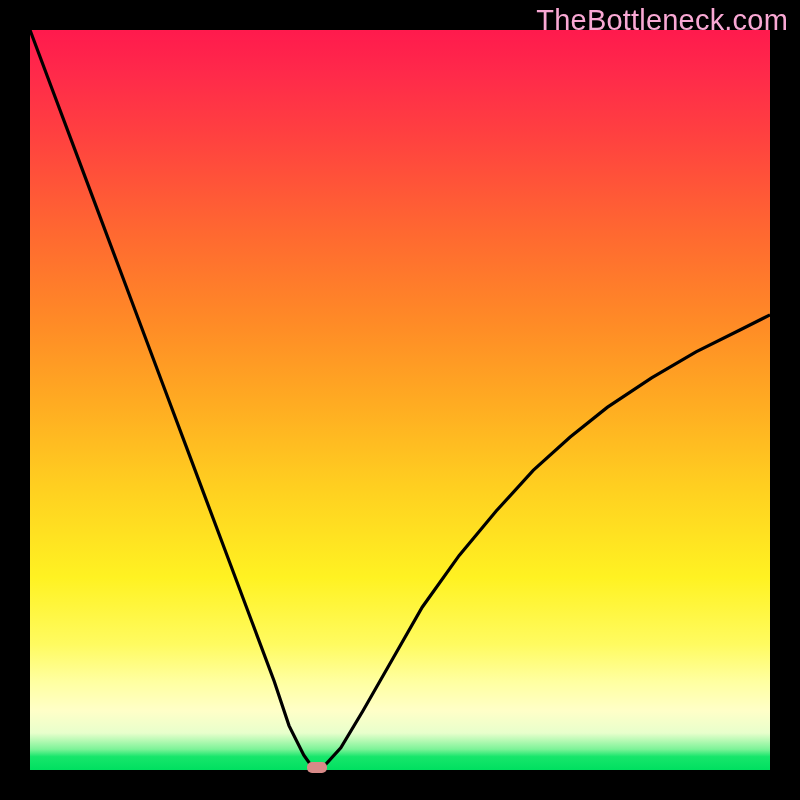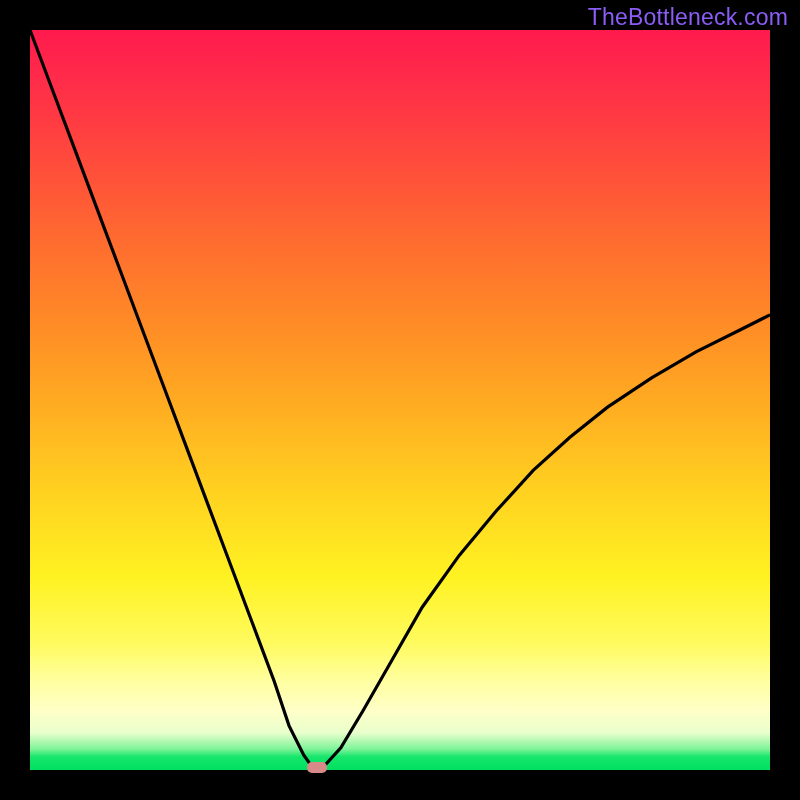--- a/index.html
+++ b/index.html
@@ -42,22 +42,22 @@
       #e8ffcc 95%,
       #7cf398 97.2%,
       #17e66b 98.2%,
       #00e060 100%
     );
   }
   .watermark {
     position: absolute;
     top: 4px;
     right: 12px;
-    color: #8b5cf6;
-    font-size: 23px;
+    color: #f9a8d4;
+    font-size: 29px;
     font-weight: 500;
     letter-spacing: 0.2px;
     user-select: none;
   }
   svg.curve {
     position: absolute;
     left: 0;
     top: 0;
     width: 740px;
     height: 740px;

